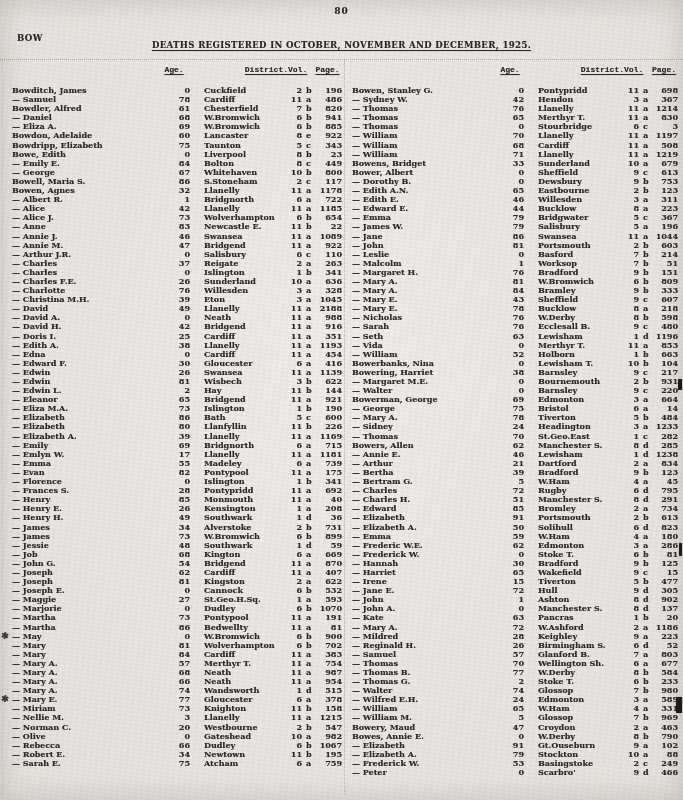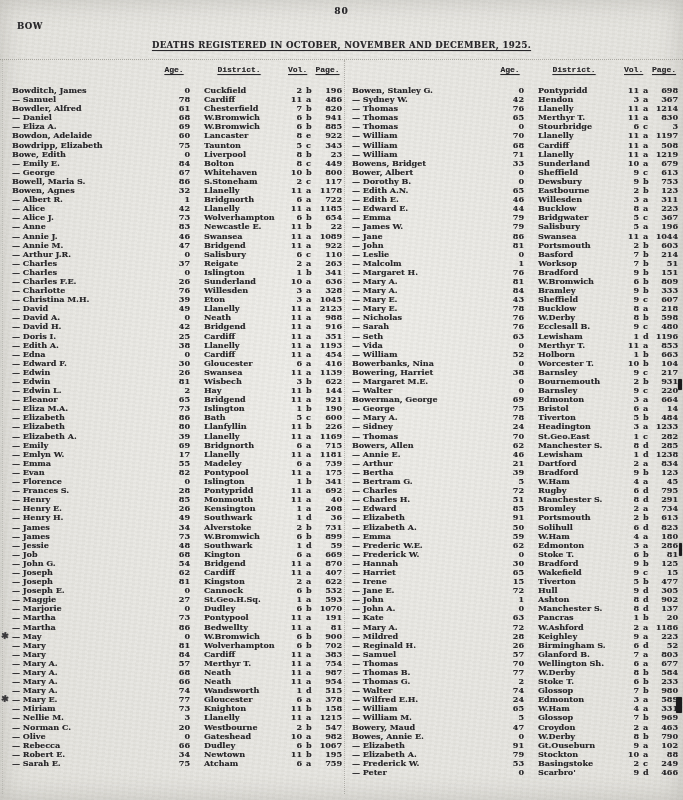--- a/index.html
+++ b/index.html
@@ -10,21 +10,21 @@
     background-image:
       repeating-linear-gradient(7deg, rgba(255,255,255,0.05) 0 2px, rgba(120,118,110,0.03) 2px 4px),
       repeating-linear-gradient(96deg, rgba(160,158,150,0.04) 0 3px, rgba(255,255,255,0.03) 3px 6px),
       radial-gradient(ellipse at 50% 45%, rgba(255,255,255,0.18) 0%, rgba(170,168,160,0.12) 100%);
     box-shadow: inset 0 0 26px rgba(110,108,100,0.28);
     font-family:"DejaVu Serif", serif;
     color:#29282b;
   }
   .ink-text{font-weight:bold; text-shadow:0.2px 0.2px 0.4px rgba(40,38,40,0.4);}
   .page-number{position:absolute;top:6px;left:0;width:683px;text-align:center;font-size:9px;letter-spacing:1px;}
-  .corner-label{position:absolute;top:21px;left:17px;font-size:8.5px;letter-spacing:0.5px;}
+  .corner-label{position:absolute;top:33px;left:17px;font-size:8.5px;letter-spacing:0.5px;}
   .page-title{
     position:absolute;top:40px;left:0;width:683px;text-align:center;
     font-size:8.5px;letter-spacing:0.4px;
     text-decoration:underline;text-underline-offset:2px;text-decoration-thickness:0.8px;
   }
   .rule-top{position:absolute;top:59px;left:0;width:683px;border-top:1px dotted rgba(125,123,115,0.55);}
   .col-divider{position:absolute;top:60px;left:344px;height:734px;border-left:1px dotted rgba(130,128,120,0.5);}
   .edge-dots{position:absolute;top:60px;left:2px;height:734px;border-left:1px dotted rgba(150,148,140,0.35);}
 
   .col{position:absolute;top:64px;font-size:8px;}
@@ -33,21 +33,21 @@
 
   .hdr,.row{
     display:grid;white-space:nowrap;
   }
   .col-left .hdr,.col-left .row{grid-template-columns:146px 32px 98px 14px 11px 29px;}
   .col-right .hdr,.col-right .row{grid-template-columns:144px 28px 100px 15px 11px 28px;}
 
   .hdr{height:14px;line-height:12px;margin-bottom:8px;}
   .hdr span{text-decoration:underline;text-underline-offset:1.5px;text-decoration-thickness:0.7px;font-weight:bold;text-shadow:0.2px 0.2px 0.4px rgba(40,38,40,0.4);font-family:Liberation Mono, monospace;}
   .h-age{text-align:center;}
-  .h-district{text-align:center;}
+  .h-district{text-align:right;}
   .h-vol{grid-column:4 / span 2;}
   .h-page{text-align:center;}
 
   .row{height:9.1px;line-height:9.2px;position:relative;}
   .row span{font-weight:bold;text-shadow:0.2px 0.2px 0.4px rgba(40,38,40,0.42);}
   .c-mark{position:absolute;left:-11px;top:0;width:10px;font-size:9px;color:#3a393c;display:none;transform:rotate(8deg);}
   .c-mark.show{display:block;}
   .c-name{overflow:visible;}
   .c-age{text-align:right;}
   .c-district{padding-left:14px;}
@@ -293,21 +293,21 @@
     <span class="c-vollet">a</span>
     <span class="c-page">1045</span>
   </div>
         <div class="row">
 
     <span class="c-name">— David</span>
     <span class="c-age">49</span>
     <span class="c-district">Llanelly</span>
     <span class="c-volnum">11</span>
     <span class="c-vollet">a</span>
-    <span class="c-page">2123</span>
+    <span class="c-page">2188</span>
   </div>
         <div class="row">
 
     <span class="c-name">— David A.</span>
     <span class="c-age">0</span>
     <span class="c-district">Neath</span>
     <span class="c-volnum">11</span>
     <span class="c-vollet">a</span>
     <span class="c-page">988</span>
   </div>
@@ -1031,21 +1031,21 @@
     <span class="c-age">52</span>
     <span class="c-district">Holborn</span>
     <span class="c-volnum">1</span>
     <span class="c-vollet">b</span>
     <span class="c-page">663</span>
   </div>
         <div class="row">
 
     <span class="c-name">Bowerbanks, Nina</span>
     <span class="c-age">0</span>
-    <span class="c-district">Worcester T.</span>
+    <span class="c-district">Lewisham T.</span>
     <span class="c-volnum">10</span>
     <span class="c-vollet">b</span>
     <span class="c-page">104</span>
   </div>
         <div class="row">
 
     <span class="c-name">Bowering, Harriet</span>
     <span class="c-age">38</span>
     <span class="c-district">Barnsley</span>
     <span class="c-volnum">9</span>

